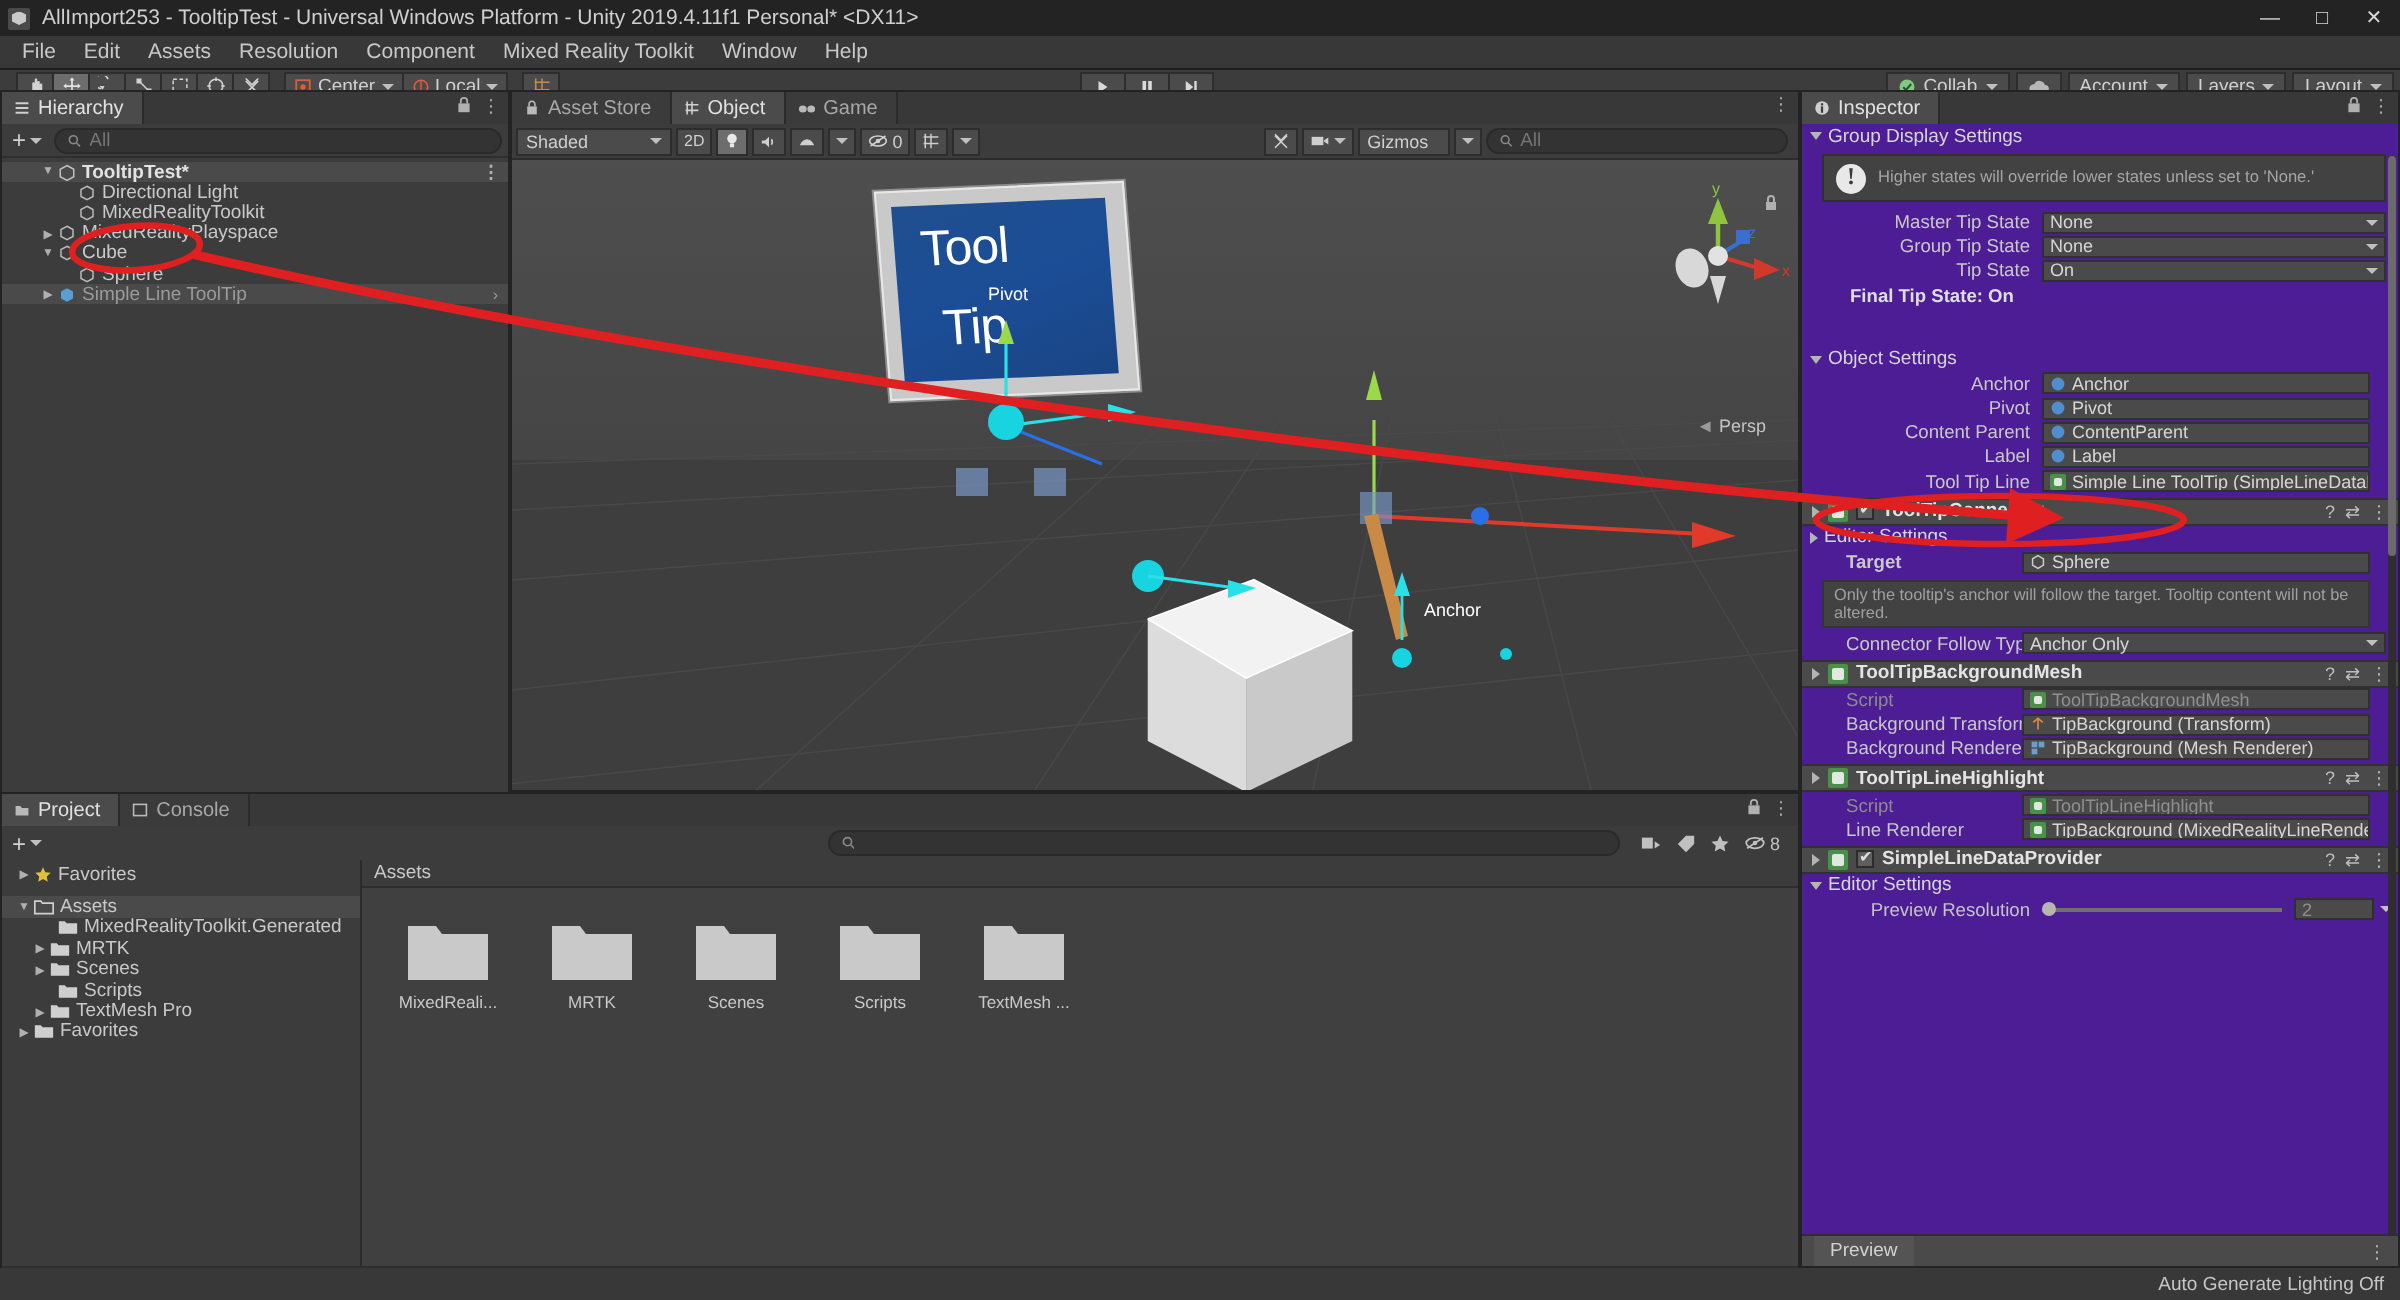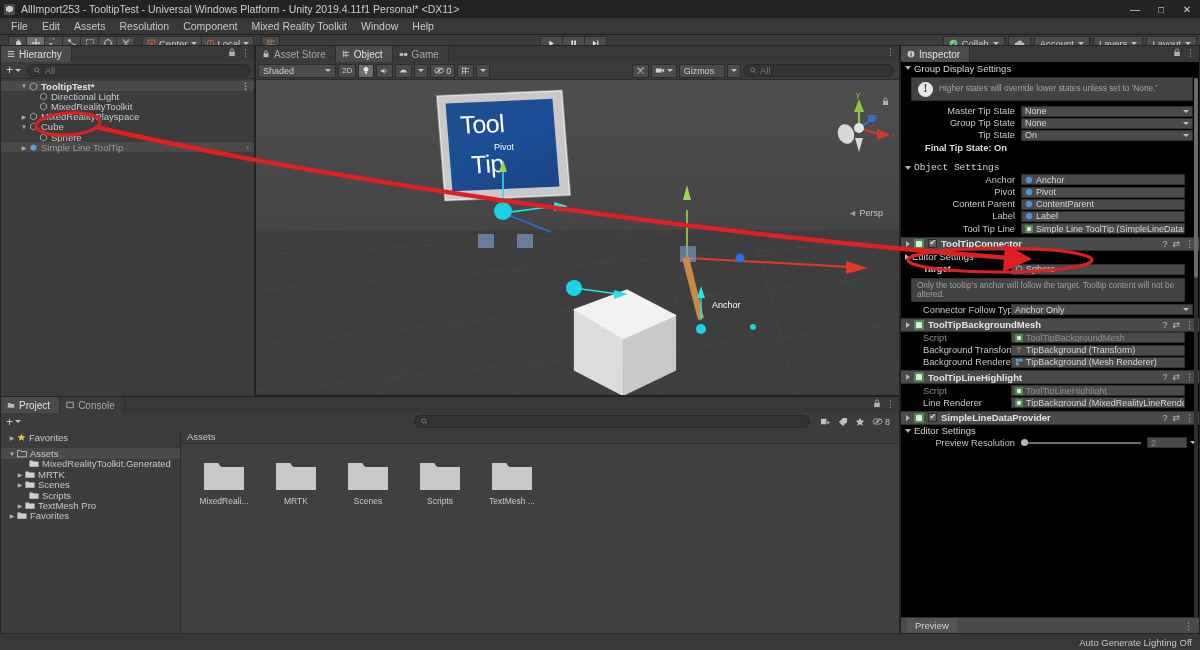--- a/index.html
+++ b/index.html
@@ -154,21 +154,21 @@
   }
   .asset-grid { flex: 1; display: flex; gap: 14px; padding: 14px 0 0 14px; align-content: flex-start; flex-wrap: wrap; }
   .asset-cell { width: 58px; display: flex; flex-direction: column; align-items: center; gap: 4px; }
   .folder-ico { width: 44px; height: 34px; position: relative; }
   .asset-label { font-size: 8.5px; color: #c9c9c9; text-align: center; white-space: nowrap; overflow: hidden; }
   .proj-footer { height: 16px; background: #3c3c3c; display: flex; align-items: center; justify-content: flex-end; padding-right: 10px; border-top: 1px solid #2e2e2e; }
   .zoom-slider { width: 56px; height: 2px; background: #5a5a5a; position: relative; }
   .zoom-knob { width: 8px; height: 8px; border-radius: 50%; background: #b8b8b8; position: absolute; left: 24px; top: -3px; }
 
   
-  #inspector { left: 900px; top: 45px; width: 300px; height: 589px; background: #000000; }
+  #inspector { left: 900px; top: 45px; width: 300px; height: 589px; background: #4c1d95; }
   .insp-scroll { height: calc(100% - 16px); overflow: hidden; position: relative; }
   .sec-header {
     height: 12px; display: flex; align-items: center; gap: 3px; font-size: 9.5px;
     color: #d5d5d5; padding-left: 4px;
   }
   .tri { width: 0; height: 0; border-left: 4px solid #b4b4b4; border-top: 3px solid transparent; border-bottom: 3px solid transparent; }
   .tri.down { border-left: 3.5px solid transparent; border-right: 3.5px solid transparent; border-top: 4px solid #b4b4b4; border-bottom: none; }
   .help-box {
     margin: 3px 6px 4px 10px; min-height: 24px; background: #424242; border: 1px solid #303030;
     display: flex; align-items: center; gap: 6px; padding: 3px 6px;
@@ -892,21 +892,21 @@
         <div class="lbl">Tip State</div>
         <div class="dropfield">
           <span>On</span>
           <div class="caret"></div>
         </div>
       </div>
       <div class="row bold-row" style="padding-left:24px;text-align:right;">
         <span>Final Tip State: On</span>
       </div>
 
-      <div class="sec-header" style="margin-top:8px;font-family:Liberation Mono, monospace;">
+      <div class="sec-header" style="margin-top:20px;">
         <div class="tri down"></div>
         <span>Object Settings</span>
       </div>
       <div class="row">
         <div class="lbl">Anchor</div>
         <div class="field">
           <svg width="8" height="8" viewBox="0 0 10 10">
               <circle cx="5" cy="5" r="4" fill="#4f8fd0"></circle>
             </svg>
           <span>Anchor</span>

